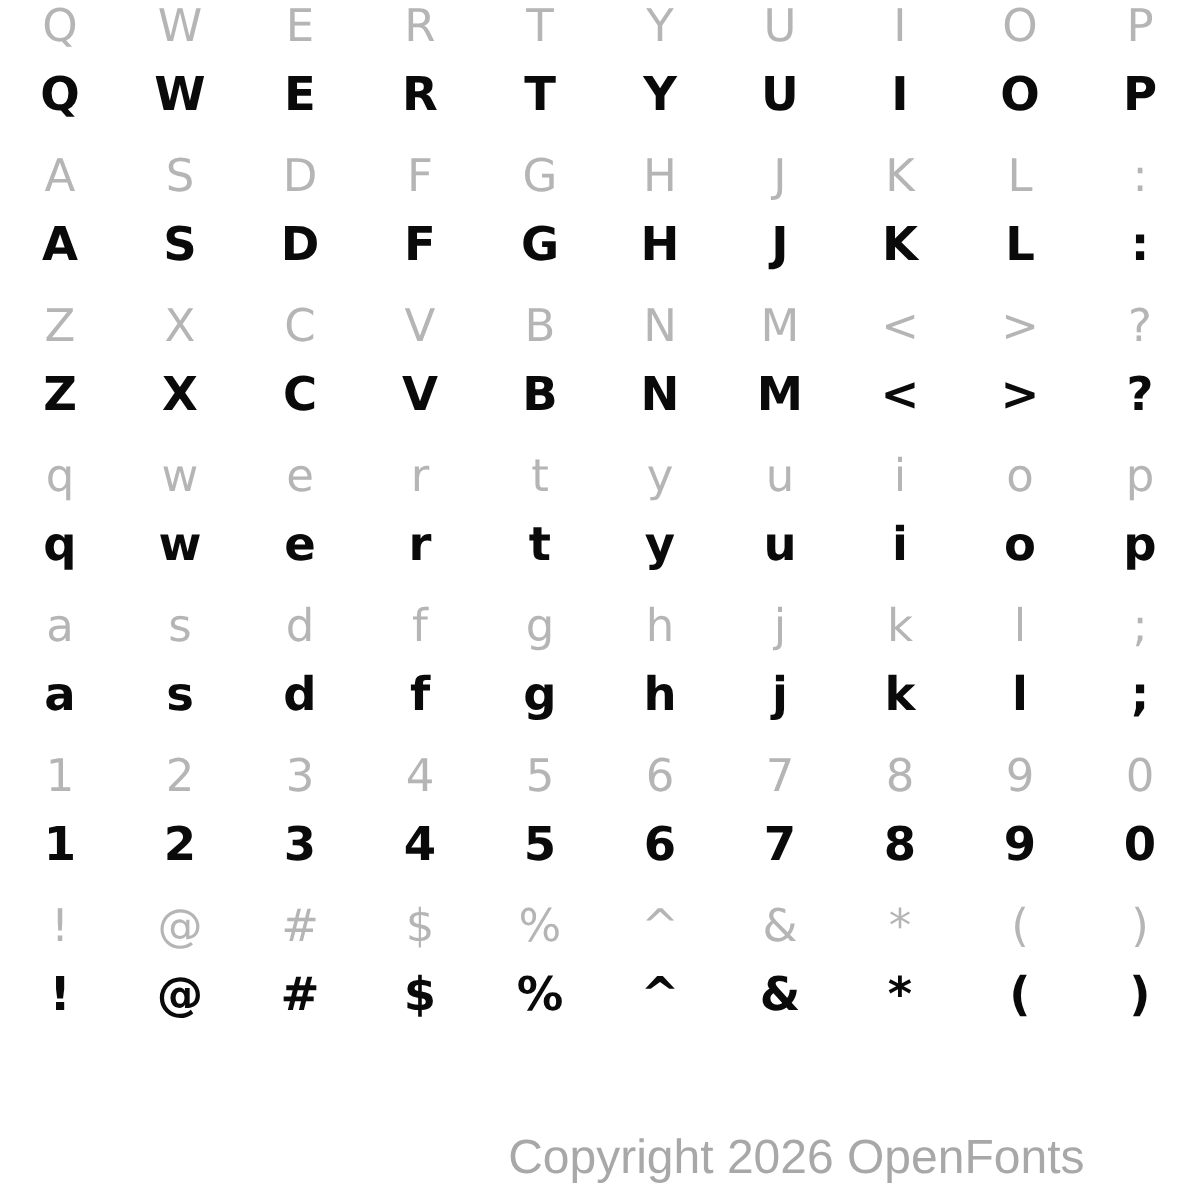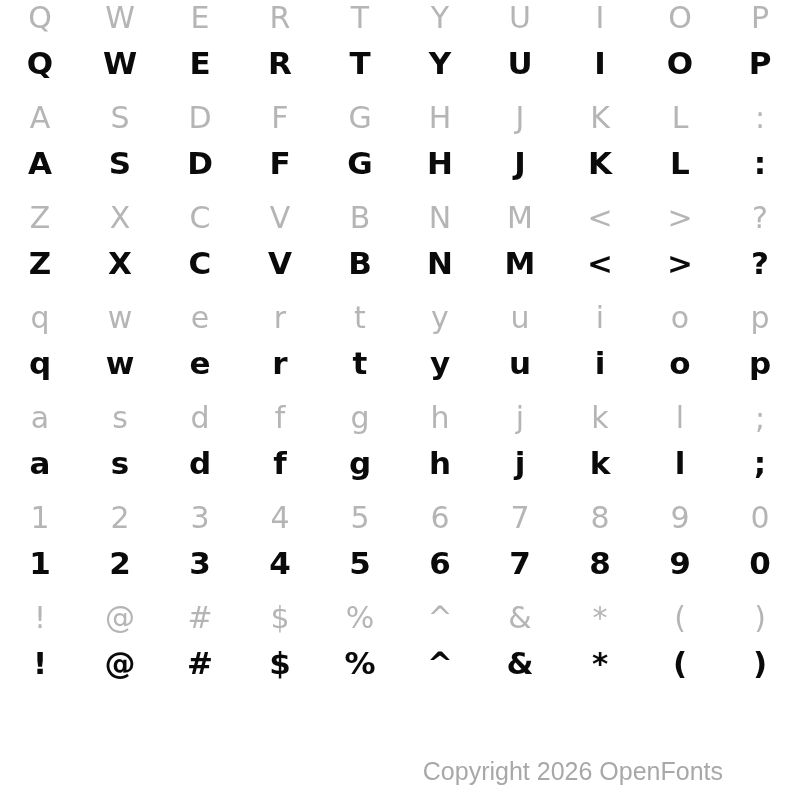--- a/index.html
+++ b/index.html
@@ -49,21 +49,21 @@
     font-weight:700;
     color:var(--ink);
   }
   .copyright{
     position:absolute;
     top:756px;
     right:77px;
     height:30px;
     line-height:30px;
     font-family:"Liberation Sans", sans-serif;
-    font-size:25px;
+    font-size:32px;
     font-weight:400;
     color:var(--copyright);
     white-space:nowrap;
   }
 </style>
 </head>
 <body>
 
 <div class="glyph-grid">
     <div class="pair">

